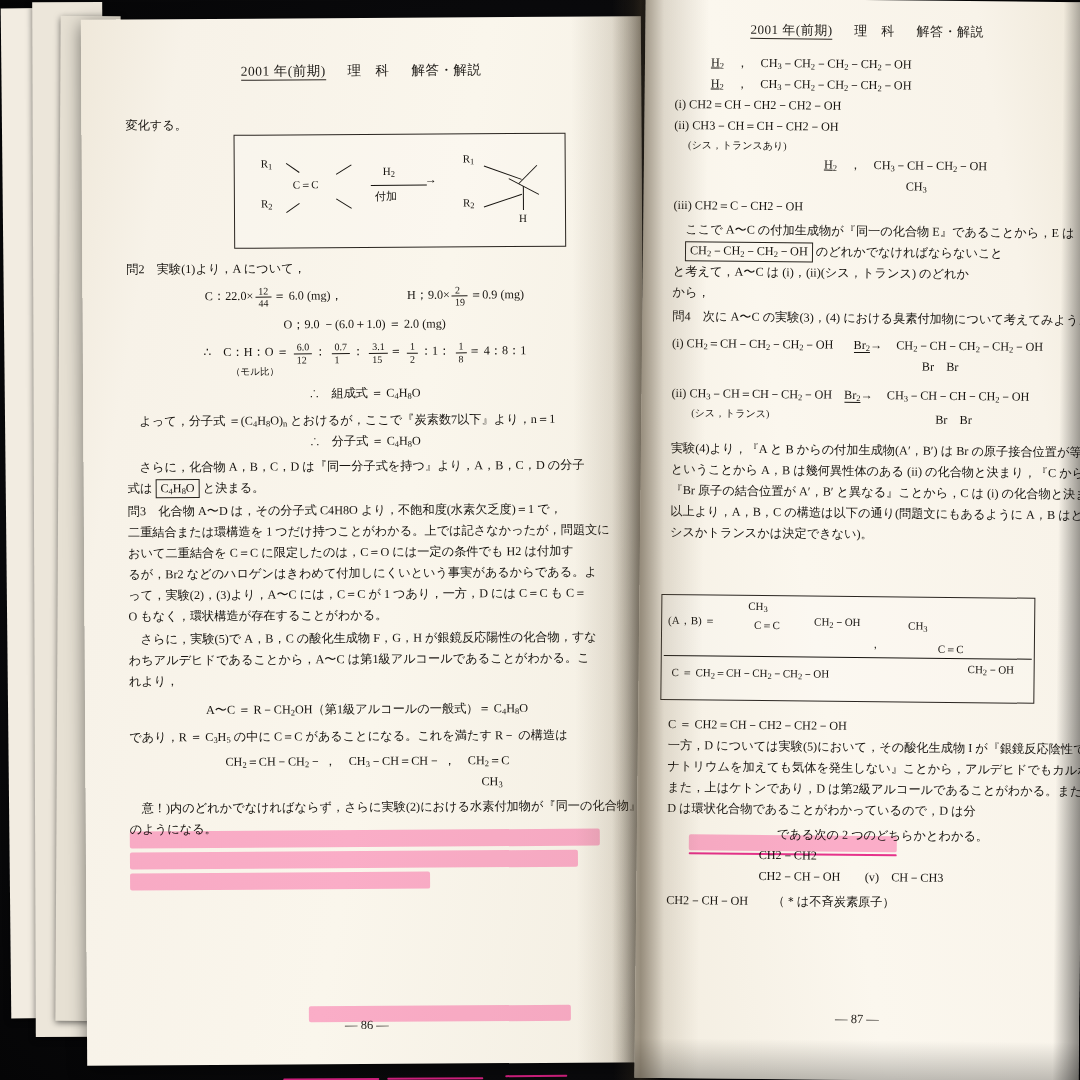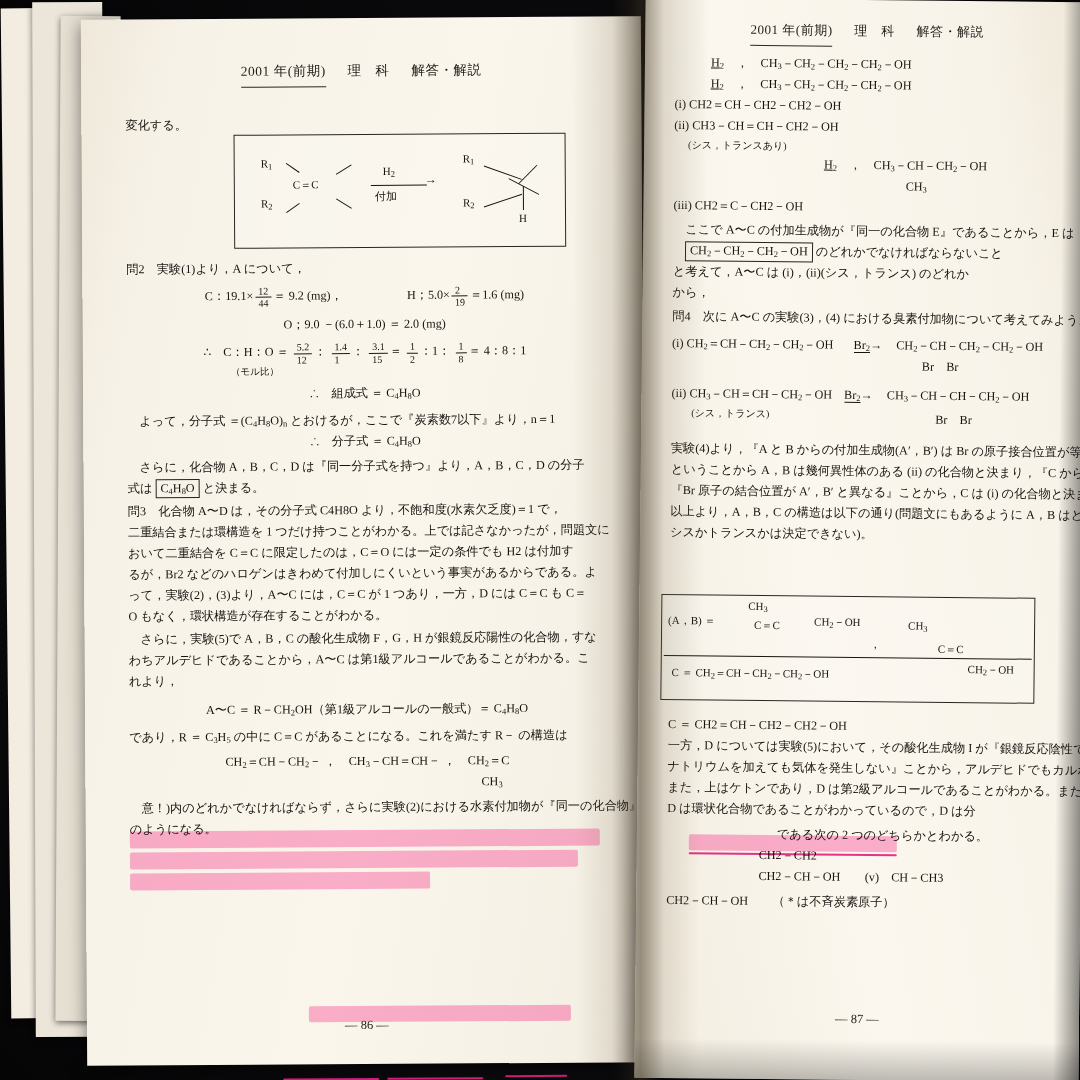--- a/index.html
+++ b/index.html
@@ -38,21 +38,21 @@
     pointer-events:none;}
   .page-shade-l{position:absolute;right:0;top:0;width:70px;height:100%;
     background:linear-gradient(90deg,rgba(120,104,78,0) 0%,rgba(110,95,70,.30) 100%);pointer-events:none;}
   .page-shade-r{position:absolute;left:0;top:0;width:64px;height:100%;
     background:linear-gradient(270deg,rgba(120,104,78,0) 0%,rgba(110,95,70,.28) 100%);pointer-events:none;}
 
   .inner{position:absolute;inset:0;padding:0;}
 
   
   .hdr{position:absolute;top:44px;left:0;width:100%;text-align:center;font-size:13.5px;letter-spacing:.5px;color:#1d1a16;}
-  .hdr .u{border-bottom:1px solid #2a2520;padding-bottom:8px;}
+  .hdr .u{border-bottom:1px solid #2a2520;padding-bottom:1px;}
   .hdr span{margin:0 9px;}
 
   .body-l{position:absolute;left:44px;top:88px;width:476px;color:#16130f;font-size:12.2px;line-height:1.72;}
   .body-r{position:absolute;left:30px;top:42px;width:400px;color:#16130f;font-size:12.2px;line-height:1.72;}
 
   .ln{position:relative;white-space:nowrap;}
   .ind1{text-indent:12px;}
   .center{text-align:center;}
   .small{font-size:10px;}
   .sub{font-size:8.5px;vertical-align:-2px;}
@@ -128,33 +128,33 @@
         <span class="rule" style="left:248px;top:66px;width:40px;transform:rotate(-18deg);"></span>
         <span class="rule" style="left:272px;top:52px;width:34px;transform:rotate(28deg);"></span>
         <span class="rule" style="left:280px;top:40px;width:26px;transform:rotate(-45deg);"></span>
         <span class="vrule" style="left:288px;top:52px;height:24px;"></span>
       </div>
 
       <div class="body-l" style="top:240px;">
         <div class="ln">問2　実験(1)より，A について，</div>
 
         <div class="ln center" style="margin-top:6px;">
-          <span>C：19.1×</span><span class="frac"><span class="n">12</span><span class="d">44</span></span><span>＝ 9.2 (mg)，</span>
+          <span>C：22.0×</span><span class="frac"><span class="n">12</span><span class="d">44</span></span><span>＝ 6.0 (mg)，</span>
           <span style="display:inline-block;width:58px;"></span>
-          <span>H；5.0×</span><span class="frac"><span class="n">2</span><span class="d">19</span></span><span>＝1.6 (mg)</span>
+          <span>H；9.0×</span><span class="frac"><span class="n">2</span><span class="d">19</span></span><span>＝0.9 (mg)</span>
         </div>
 
         <div class="ln center" style="margin-top:6px;">
           O；9.0 －(6.0＋1.0) ＝ 2.0 (mg)
         </div>
 
         <div class="ln center" style="margin-top:6px;">
           <span>∴　C：H：O ＝</span>
-          <span class="frac"><span class="n">5.2</span><span class="d">12</span></span><span>：</span>
-          <span class="frac"><span class="n">1.4</span><span class="d">1</span></span><span>：</span>
+          <span class="frac"><span class="n">6.0</span><span class="d">12</span></span><span>：</span>
+          <span class="frac"><span class="n">0.7</span><span class="d">1</span></span><span>：</span>
           <span class="frac"><span class="n">3.1</span><span class="d">15</span></span><span>＝</span>
           <span class="frac"><span class="n">1</span><span class="d">2</span></span><span>：1：</span>
           <span class="frac"><span class="n">1</span><span class="d">8</span></span><span>＝ 4：8：1</span>
         </div>
         <div class="ln" style="margin-left:104px;font-size:9.5px;margin-top:-2px;">（モル比）</div>
 
         <div class="ln center" style="margin-top:4px;">
           ∴　組成式 ＝ C<span class="sub">4</span>H<span class="sub">8</span>O
         </div>
 

